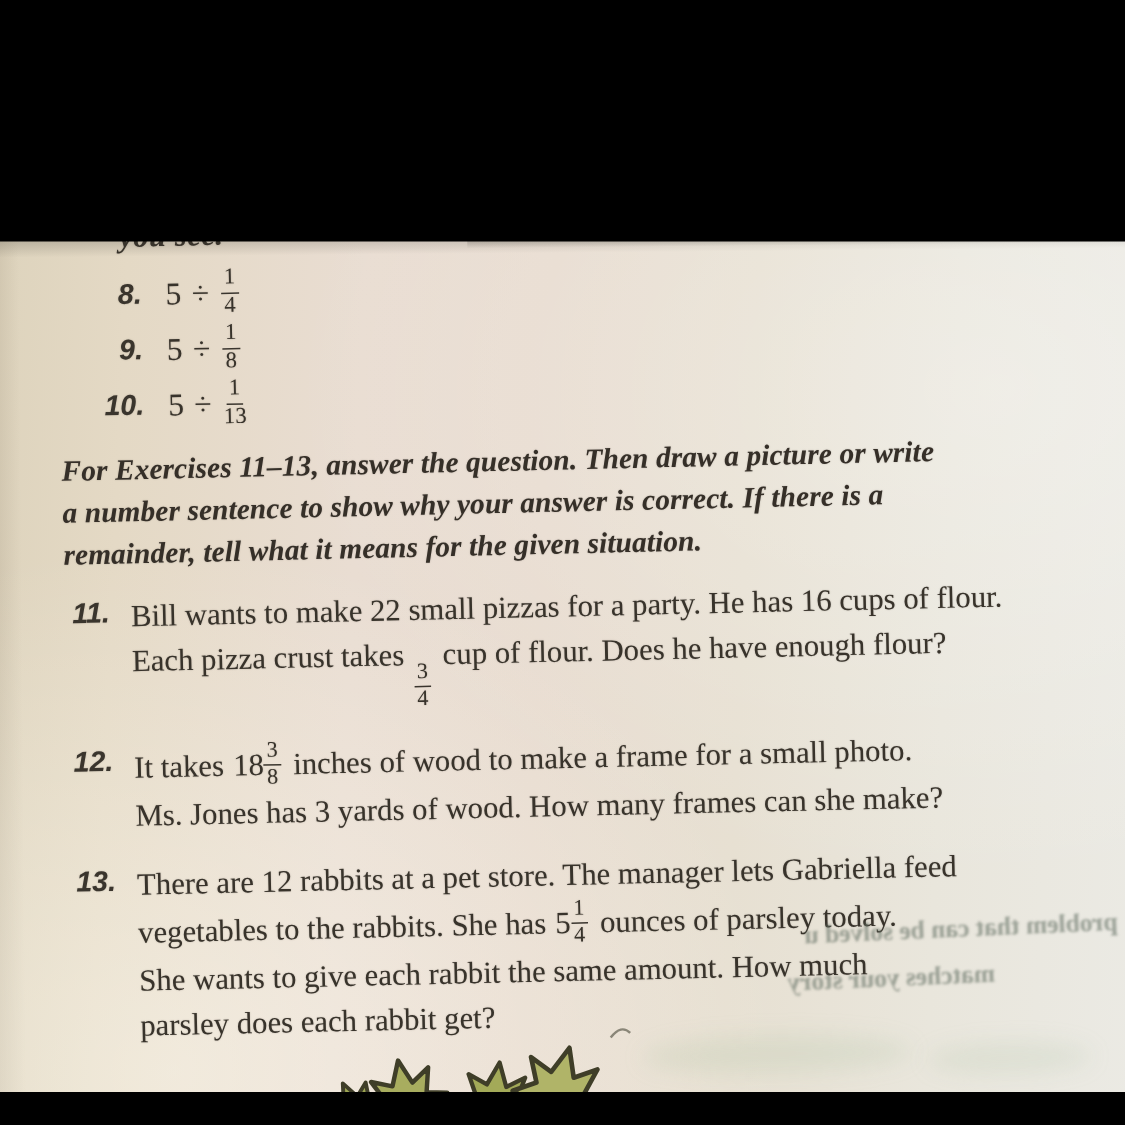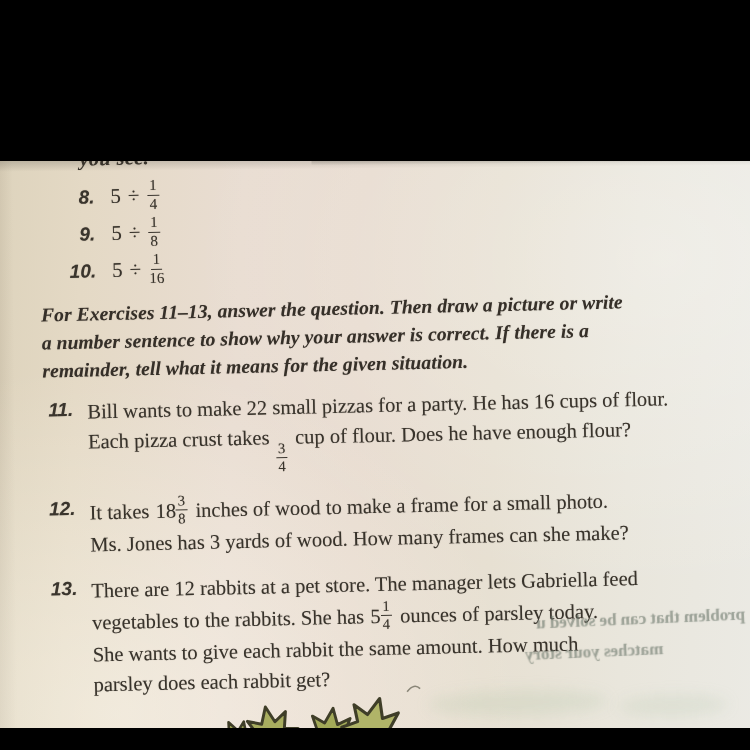--- a/index.html
+++ b/index.html
@@ -129,21 +129,21 @@
             </span>
           </div>
           <div class="drow">
             <span class="dnum exnum">10.</span>
             <span class="dexpr">
               <span>5</span>
               <span class="divop">÷</span>
               <span class="mixed no-whole">
                 <span class="frac">
                   <span class="fnum">1</span>
-                  <span class="fden">16</span>
+                  <span class="fden">13</span>
                 </span>
               </span>
             </span>
           </div>
         </div>
 
       <div class="instructions">
         <div class="iline">For Exercises 11–13, answer the question. Then draw a picture or write</div>
         <div class="iline">a number sentence to show why your answer is correct. If there is a</div>
         <div class="iline">remainder, tell what it means for the given situation.</div>

